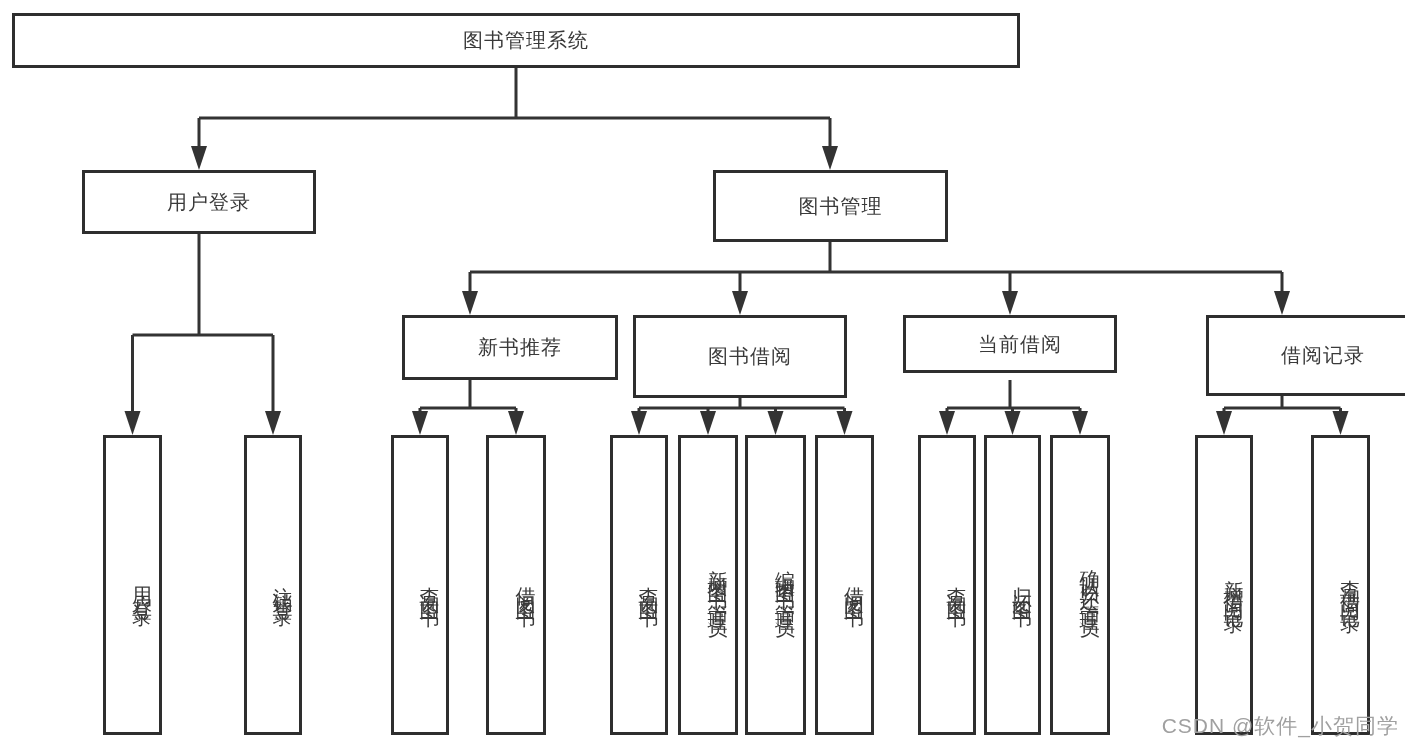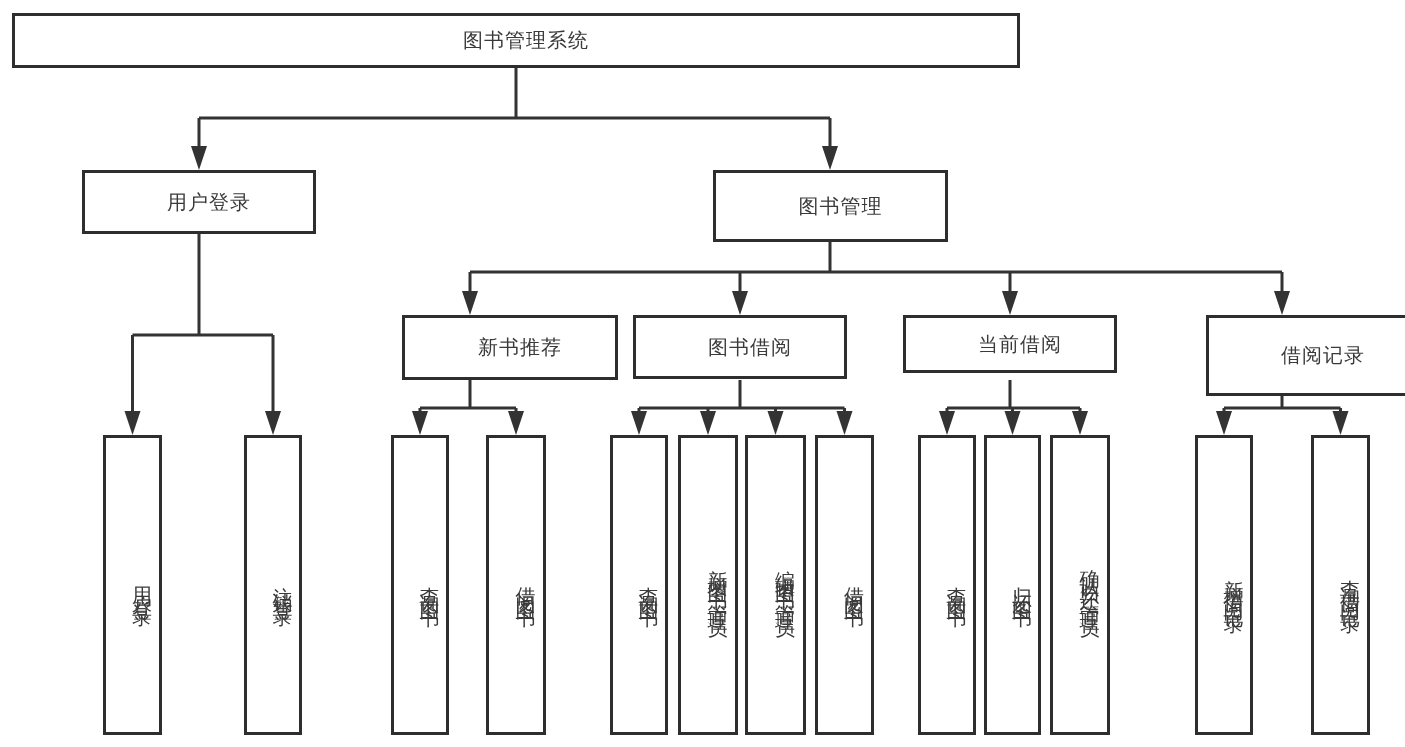--- a/index.html
+++ b/index.html
@@ -101,21 +101,21 @@
   <div class="node h" style="left:82px; top:170px; width:234px; height:64px;">
     <span>用户登录</span>
   </div>
   <div class="node h" style="left:713px; top:170px; width:235px; height:72px;">
     <span>图书管理</span>
   </div>
 
   <div class="node h" style="left:362px; top:315px; width:216px; height:65px;margin-left:40px;">
     <span>新书推荐</span>
   </div>
-  <div class="node h" style="left:633px; top:315px; width:214px; height:64px;">
+  <div class="node h" style="left:633px; top:315px; width:214px; height:83px;">
     <span>图书借阅</span>
   </div>
   <div class="node h" style="left:903px; top:315px; width:214px; height:58px;">
     <span>当前借阅</span>
   </div>
   <div class="node h" style="left:1206px; top:315px; width:214px; height:81px;">
     <span>借阅记录</span>
   </div>
 
   <div class="node v" style="left:103px; top:435px; width:59px; height:300px;">
@@ -155,14 +155,15 @@
     <span class="vtxt">确认归还（管理员）</span>
   </div>
 
   <div class="node v" style="left:1195px; top:435px; width:58px; height:300px;">
     <span class="vtxt">新增借阅记录</span>
   </div>
   <div class="node v" style="left:1311px; top:435px; width:59px; height:300px;">
     <span class="vtxt">查询借阅记录</span>
   </div>
 
+  <div class="watermark">CSDN @软件_小贺同学</div>
 
 </div>
 
 </body></html>

